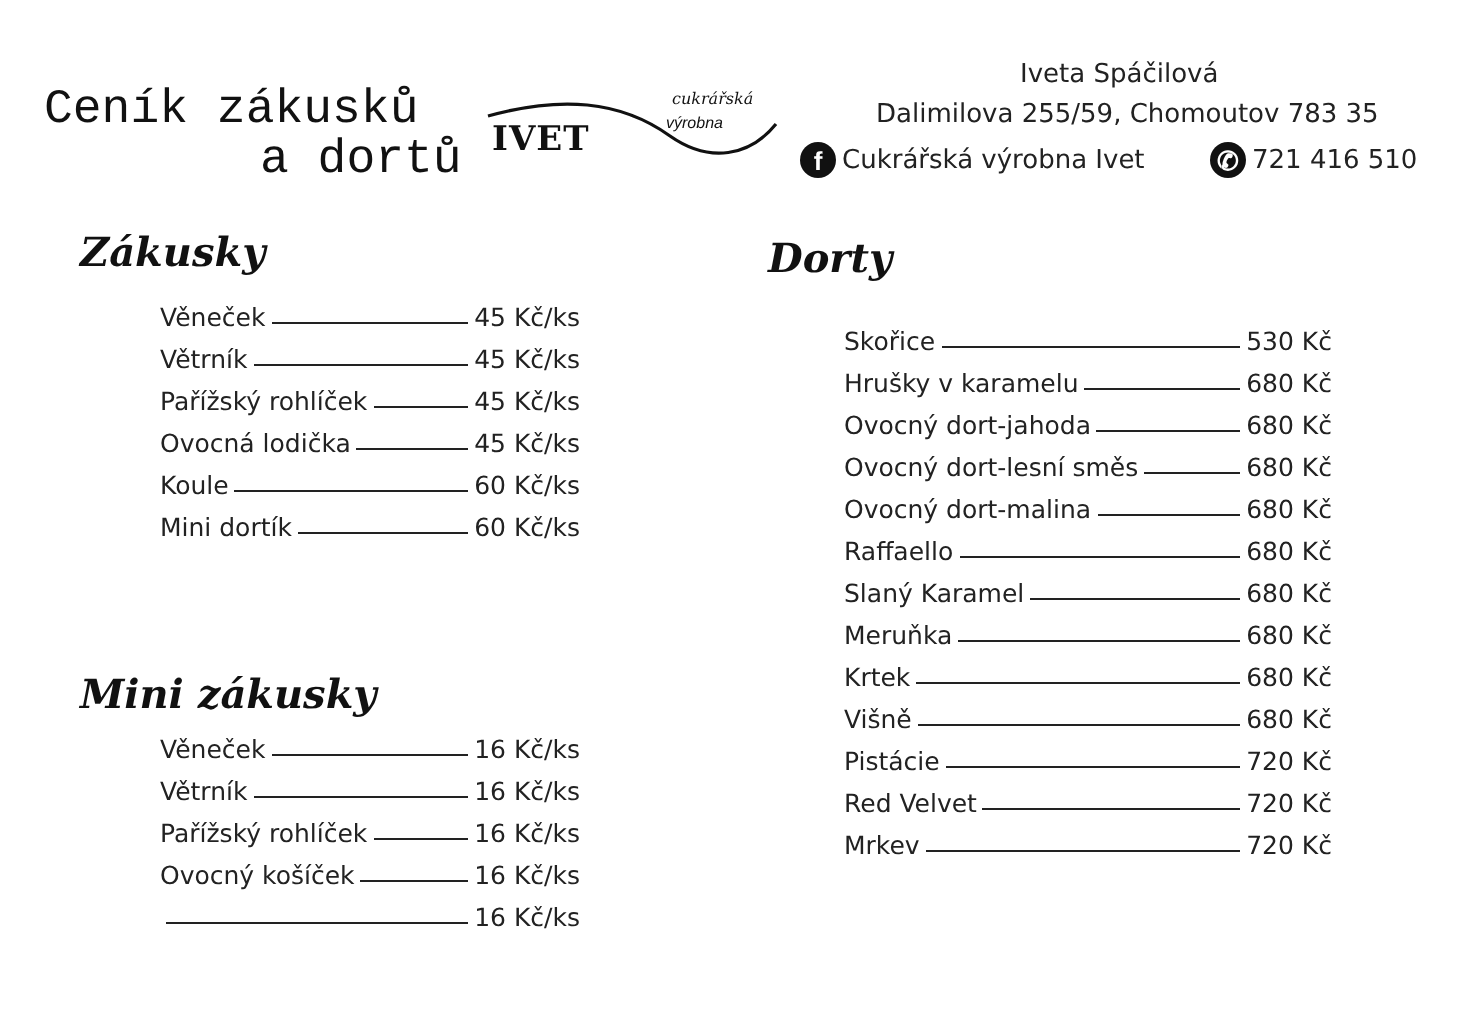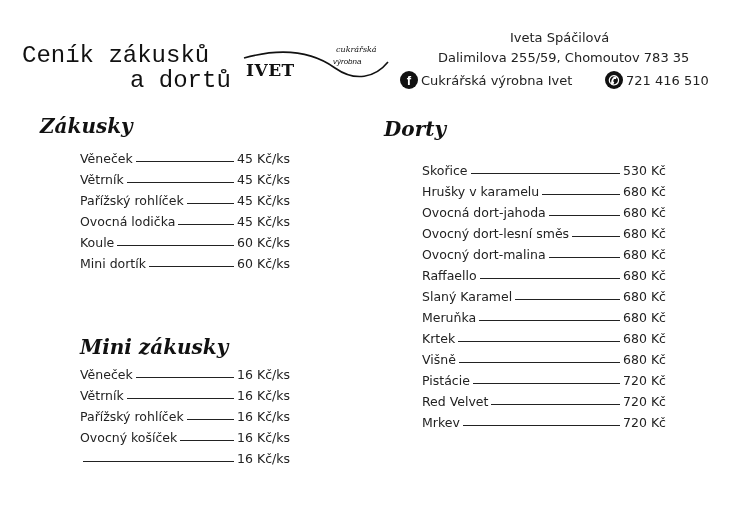--- a/index.html
+++ b/index.html
@@ -80,21 +80,21 @@
       <span class="line"></span>
       <span class="price">60 Kč/ks</span>
     </div>
   <div class="row">
       <span class="name">Mini dortík</span>
       <span class="line"></span>
       <span class="price">60 Kč/ks</span>
     </div>
 </div>
 
-<div class="section-title" style="left:40px; top:335px;margin-left:40px;">Mini zákusky</div>
+<div class="section-title" style="left:40px; top:335px;">Mini zákusky</div>
 <div class="list" style="left:80px; top:361px; width:210px;">
   <div class="row">
       <span class="name">Věneček</span>
       <span class="line"></span>
       <span class="price">16 Kč/ks</span>
     </div>
   <div class="row">
       <span class="name">Větrník</span>
       <span class="line"></span>
       <span class="price">16 Kč/ks</span>
@@ -121,21 +121,21 @@
       <span class="name">Skořice</span>
       <span class="line"></span>
       <span class="price">530 Kč</span>
     </div>
   <div class="row">
       <span class="name">Hrušky v karamelu</span>
       <span class="line"></span>
       <span class="price">680 Kč</span>
     </div>
   <div class="row">
-      <span class="name">Ovocná dort-jahoda</span>
+      <span class="name">Ovocný dort-jahoda</span>
       <span class="line"></span>
       <span class="price">680 Kč</span>
     </div>
   <div class="row">
       <span class="name">Ovocný dort-lesní směs</span>
       <span class="line"></span>
       <span class="price">680 Kč</span>
     </div>
   <div class="row">
       <span class="name">Ovocný dort-malina</span>

